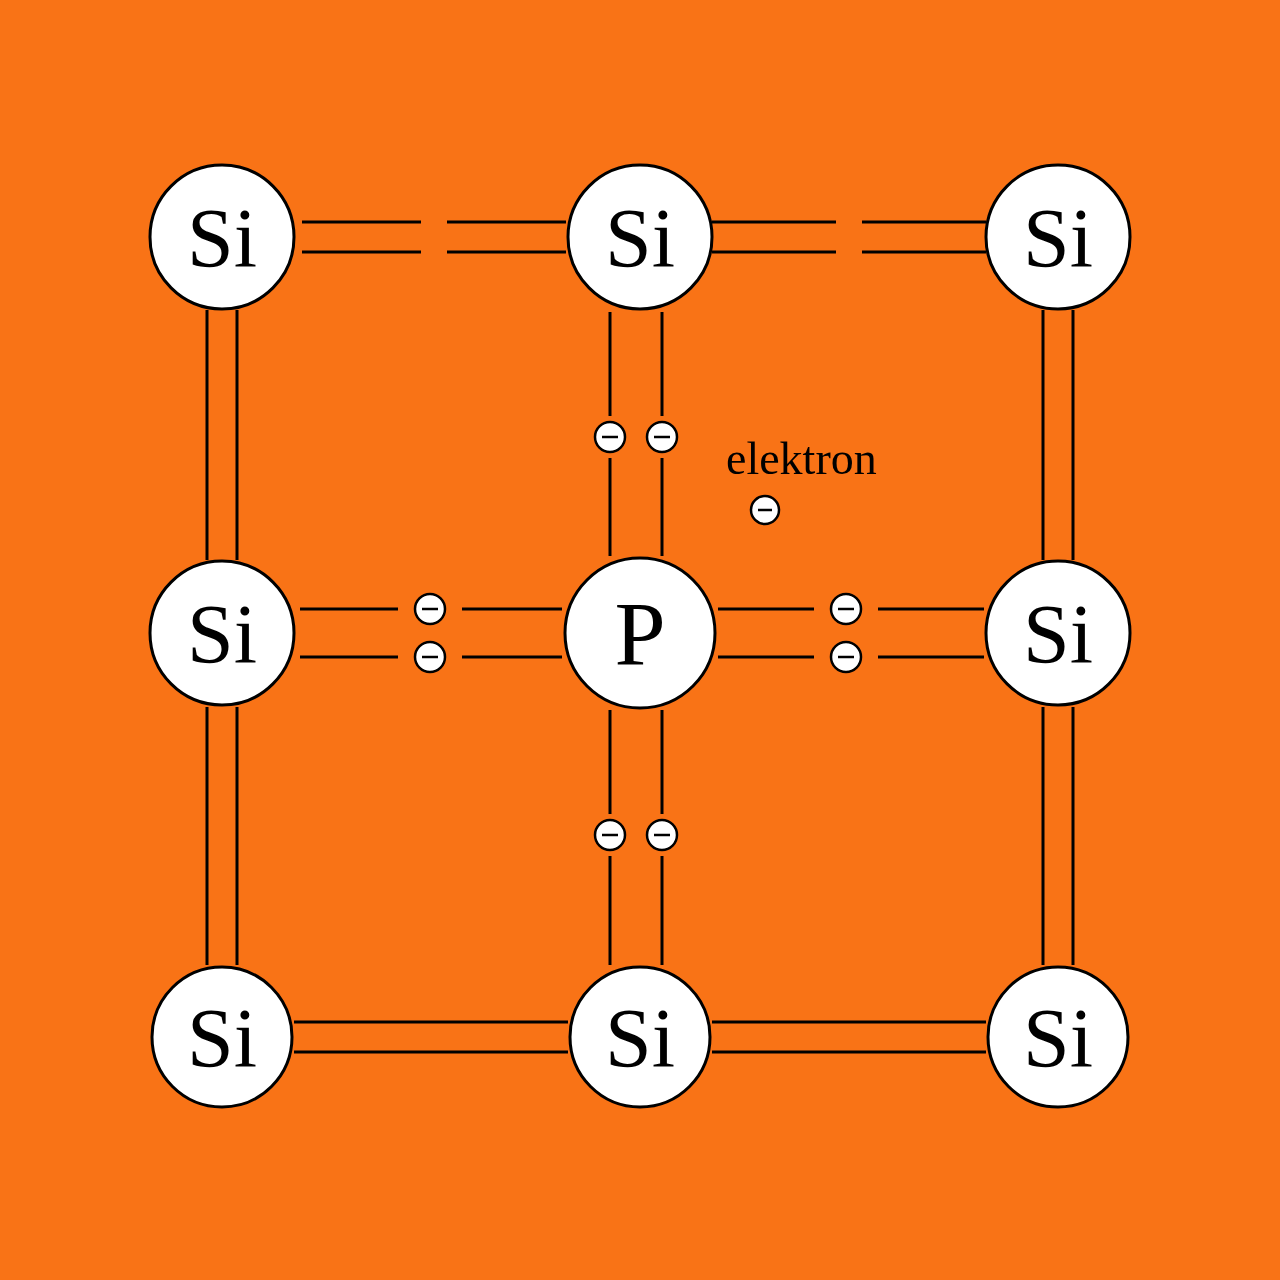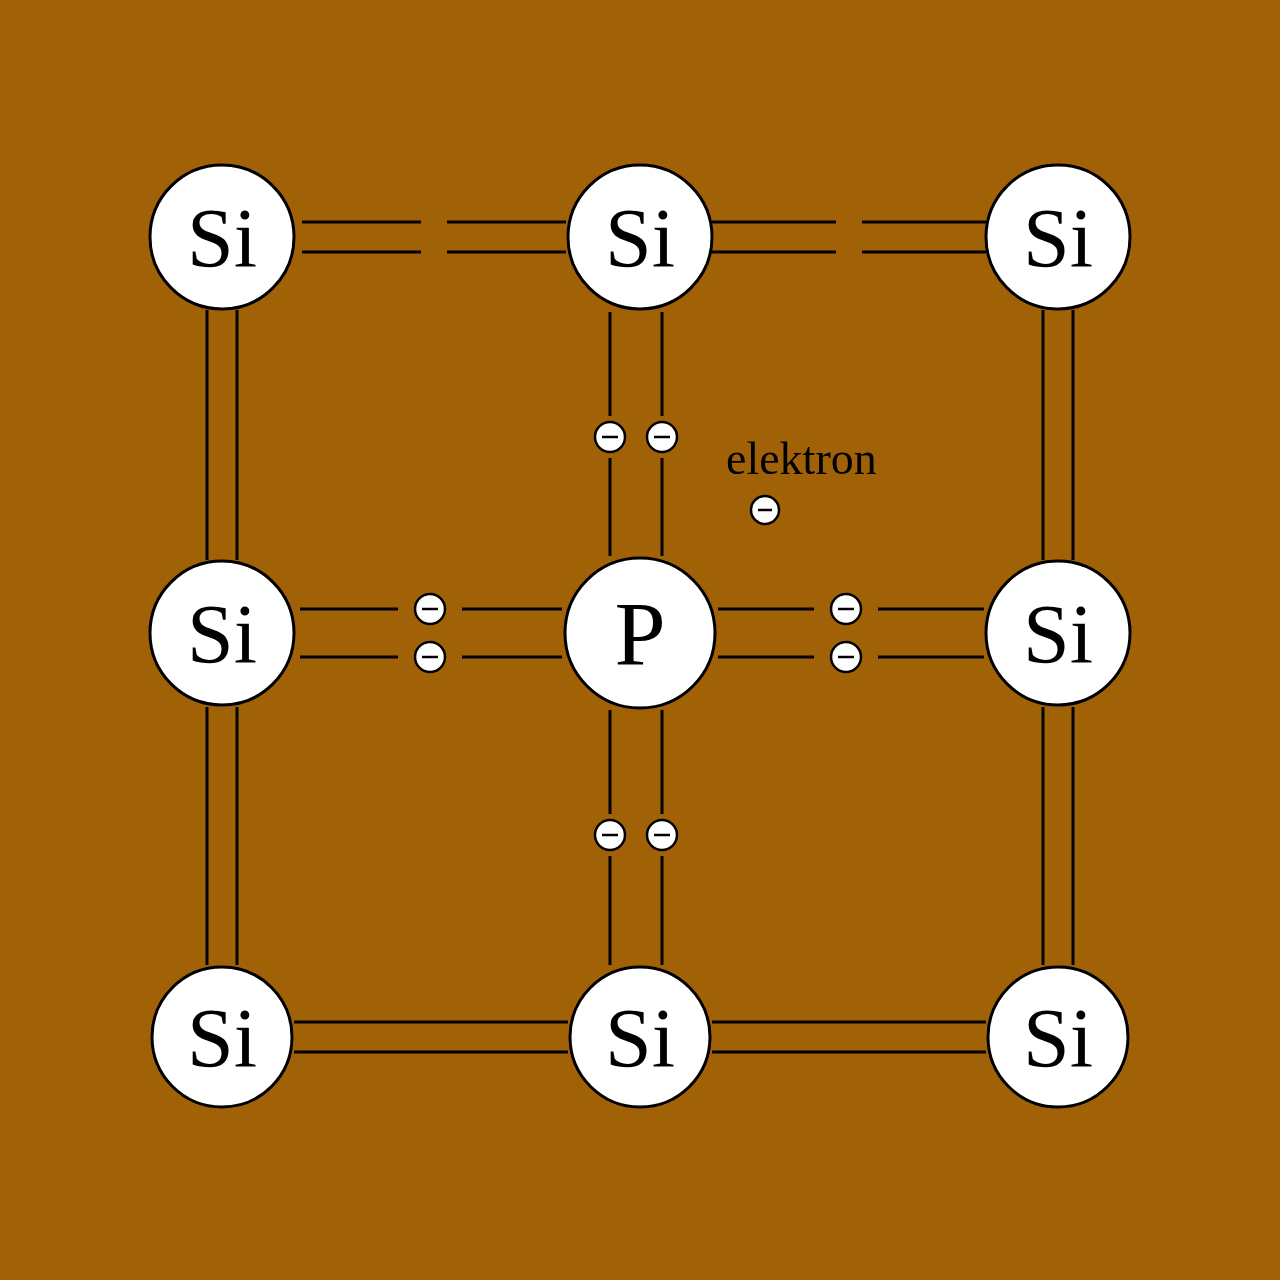--- a/index.html
+++ b/index.html
@@ -5,21 +5,21 @@
   html, body {
     margin: 0;
     padding: 0;
     background: #ffffff;
     font-family: "Liberation Serif", "DejaVu Serif", serif;
   }
   .canvas {
     width: 1280px;
     height: 1280px;
     position: relative;
-    background: #a16207;
+    background: #f97316;
   }
   svg { display: block; }
   .bond-line {
     stroke: #000000;
     stroke-width: 3;
     fill: none;
   }
   .atom-circle {
     fill: #ffffff;
     stroke: #000000;

